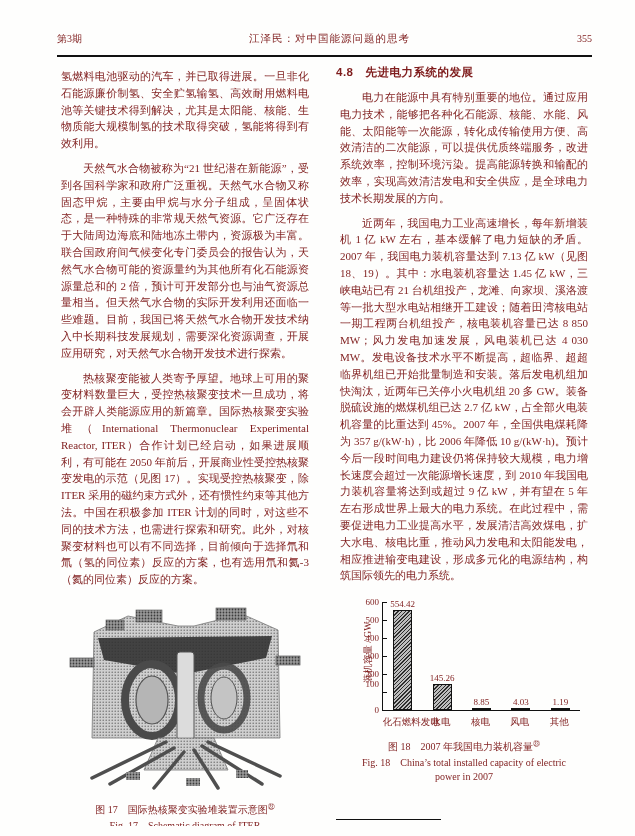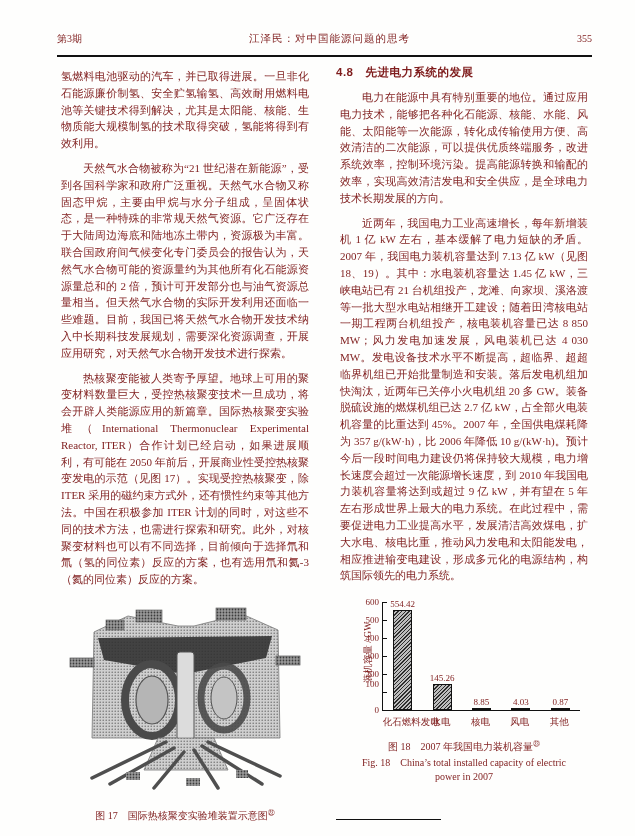--- a/index.html
+++ b/index.html
@@ -26,21 +26,21 @@
     margin:4px;font-size:11px;line-height:16.8px;text-align:justify;
     text-indent:2em;
   }
   .col p.no-indent{text-indent:0;}
   .section-heading{
     font-family:"Liberation Sans","DejaVu Sans",sans-serif;
     font-weight:bold;font-size:11.5px;margin:1px 0 5px 0;letter-spacing:.5px;
   }
   
   .figure17{margin:10px auto 0 auto;width:238px;}
-  .fig-caption{font-size:10px;text-align:center;margin-top:12px;line-height:14px;}
+  .fig-caption{font-size:10px;text-align:center;margin-top:6px;line-height:14px;}
   .fig-caption.en{margin-top:2px;text-align:center;}
   sup.ref{font-size:7px;vertical-align:super;}
   
   .footnote-block{margin-top:auto;}
   .footnote-rule{width:105px;height:1px;background:#111;margin-bottom:6px;}
   .footnote{font-size:9px;line-height:13.5px;text-indent:2em;margin:0;text-align:justify;}
   
   .chart{position:relative;margin:14px 0 0 46px;width:205px;}
   .plot{
     position:relative;height:108px;width:197px;
@@ -179,21 +179,21 @@
             </div>
             <div class="bar-group">
               <div class="bar-value">8.85</div>
               <div class="bar" style="height: 1.593px;"></div>
             </div>
             <div class="bar-group">
               <div class="bar-value">4.03</div>
               <div class="bar" style="height: 1.5px;"></div>
             </div>
             <div class="bar-group">
-              <div class="bar-value">0.87</div>
+              <div class="bar-value">1.19</div>
               <div class="bar" style="height: 1.5px;"></div>
             </div>
           </div>
         <div class="cat-row">
             <div class="cat">化石燃料发电</div>
             <div class="cat">水电</div>
             <div class="cat">核电</div>
             <div class="cat">风电</div>
             <div class="cat">其他</div>
           </div>

